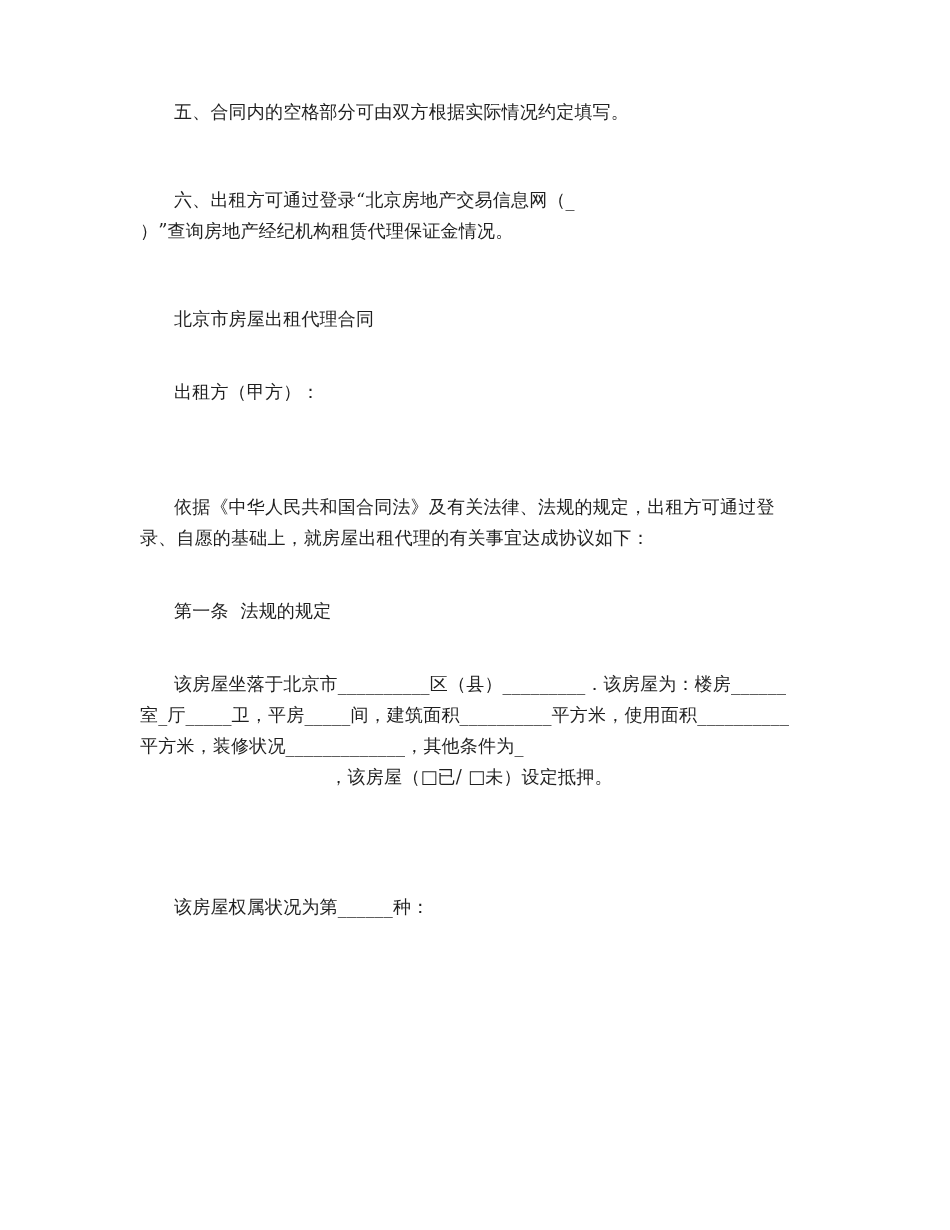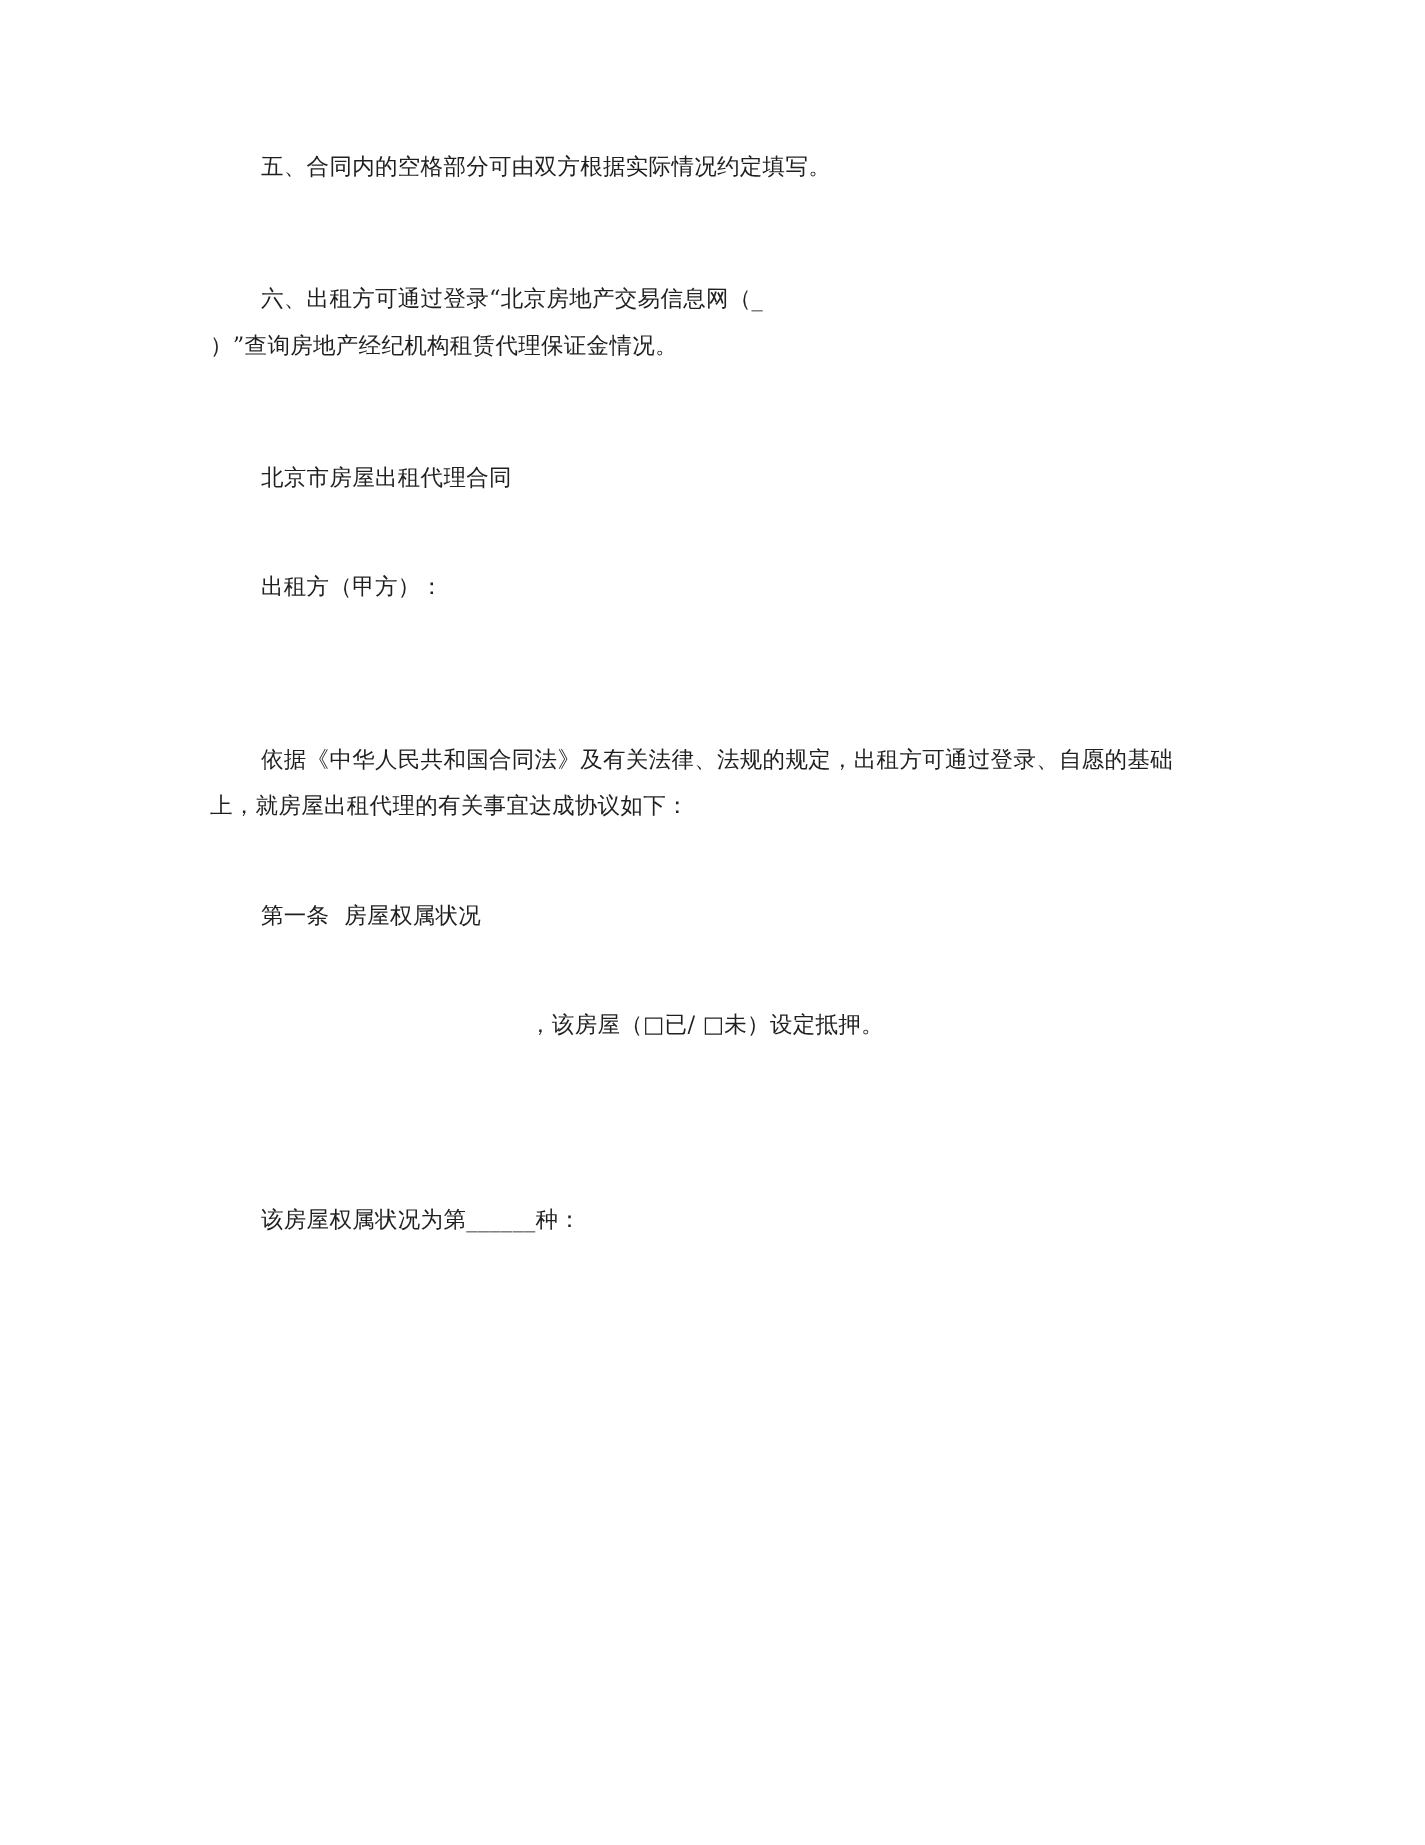--- a/index.html
+++ b/index.html
@@ -19,21 +19,21 @@
     overflow: hidden;
     box-sizing: border-box;
   }
   .doc-body {
     position: absolute;
     left: 140px;
     top: 96px;
     width: 674px;
   }
   .para {
-    font-size: 15px;
+    font-size: 18px;
     line-height: 31px;
     color: #1f1f1f;
     text-indent: 34px;
     margin: 0 12px 0 0;
     letter-spacing: 0.2px;
     white-space: pre-wrap;
     word-break: break-all;
   }
   
   .gap-lg { height: 57px; }
@@ -64,24 +64,25 @@
 
     <div class="gap-md"></div>
 
 
     <div class="gap-md"></div>
 
     <p class="para">依据《中华人民共和国合同法》及有关法律、法规的规定，出租方可通过登录、自愿的基础上，就房屋出租代理的有关事宜达成协议如下：</p>
 
     <div class="gap-md"></div>
 
-    <p class="para">第一条  房屋权属状况</p>
+    <p class="para">第一条  法规的规定</p>
 
     <div class="gap-md"></div>
 
+    <p class="para">该房屋坐落于北京市__________区（县）_________．该房屋为：楼房______室_厅_____卫，平房_____间，建筑面积__________平方米，使用面积__________平方米，装修状况_____________，其他条件为_</p>
 
     <p class="para no-indent">，该房屋（□已/ □未）设定抵押。</p>
 
     <div class="gap-lg"></div>
 
 
     <div class="gap-md"></div>
 
     <p class="para">该房屋权属状况为第______种：</p>
 

